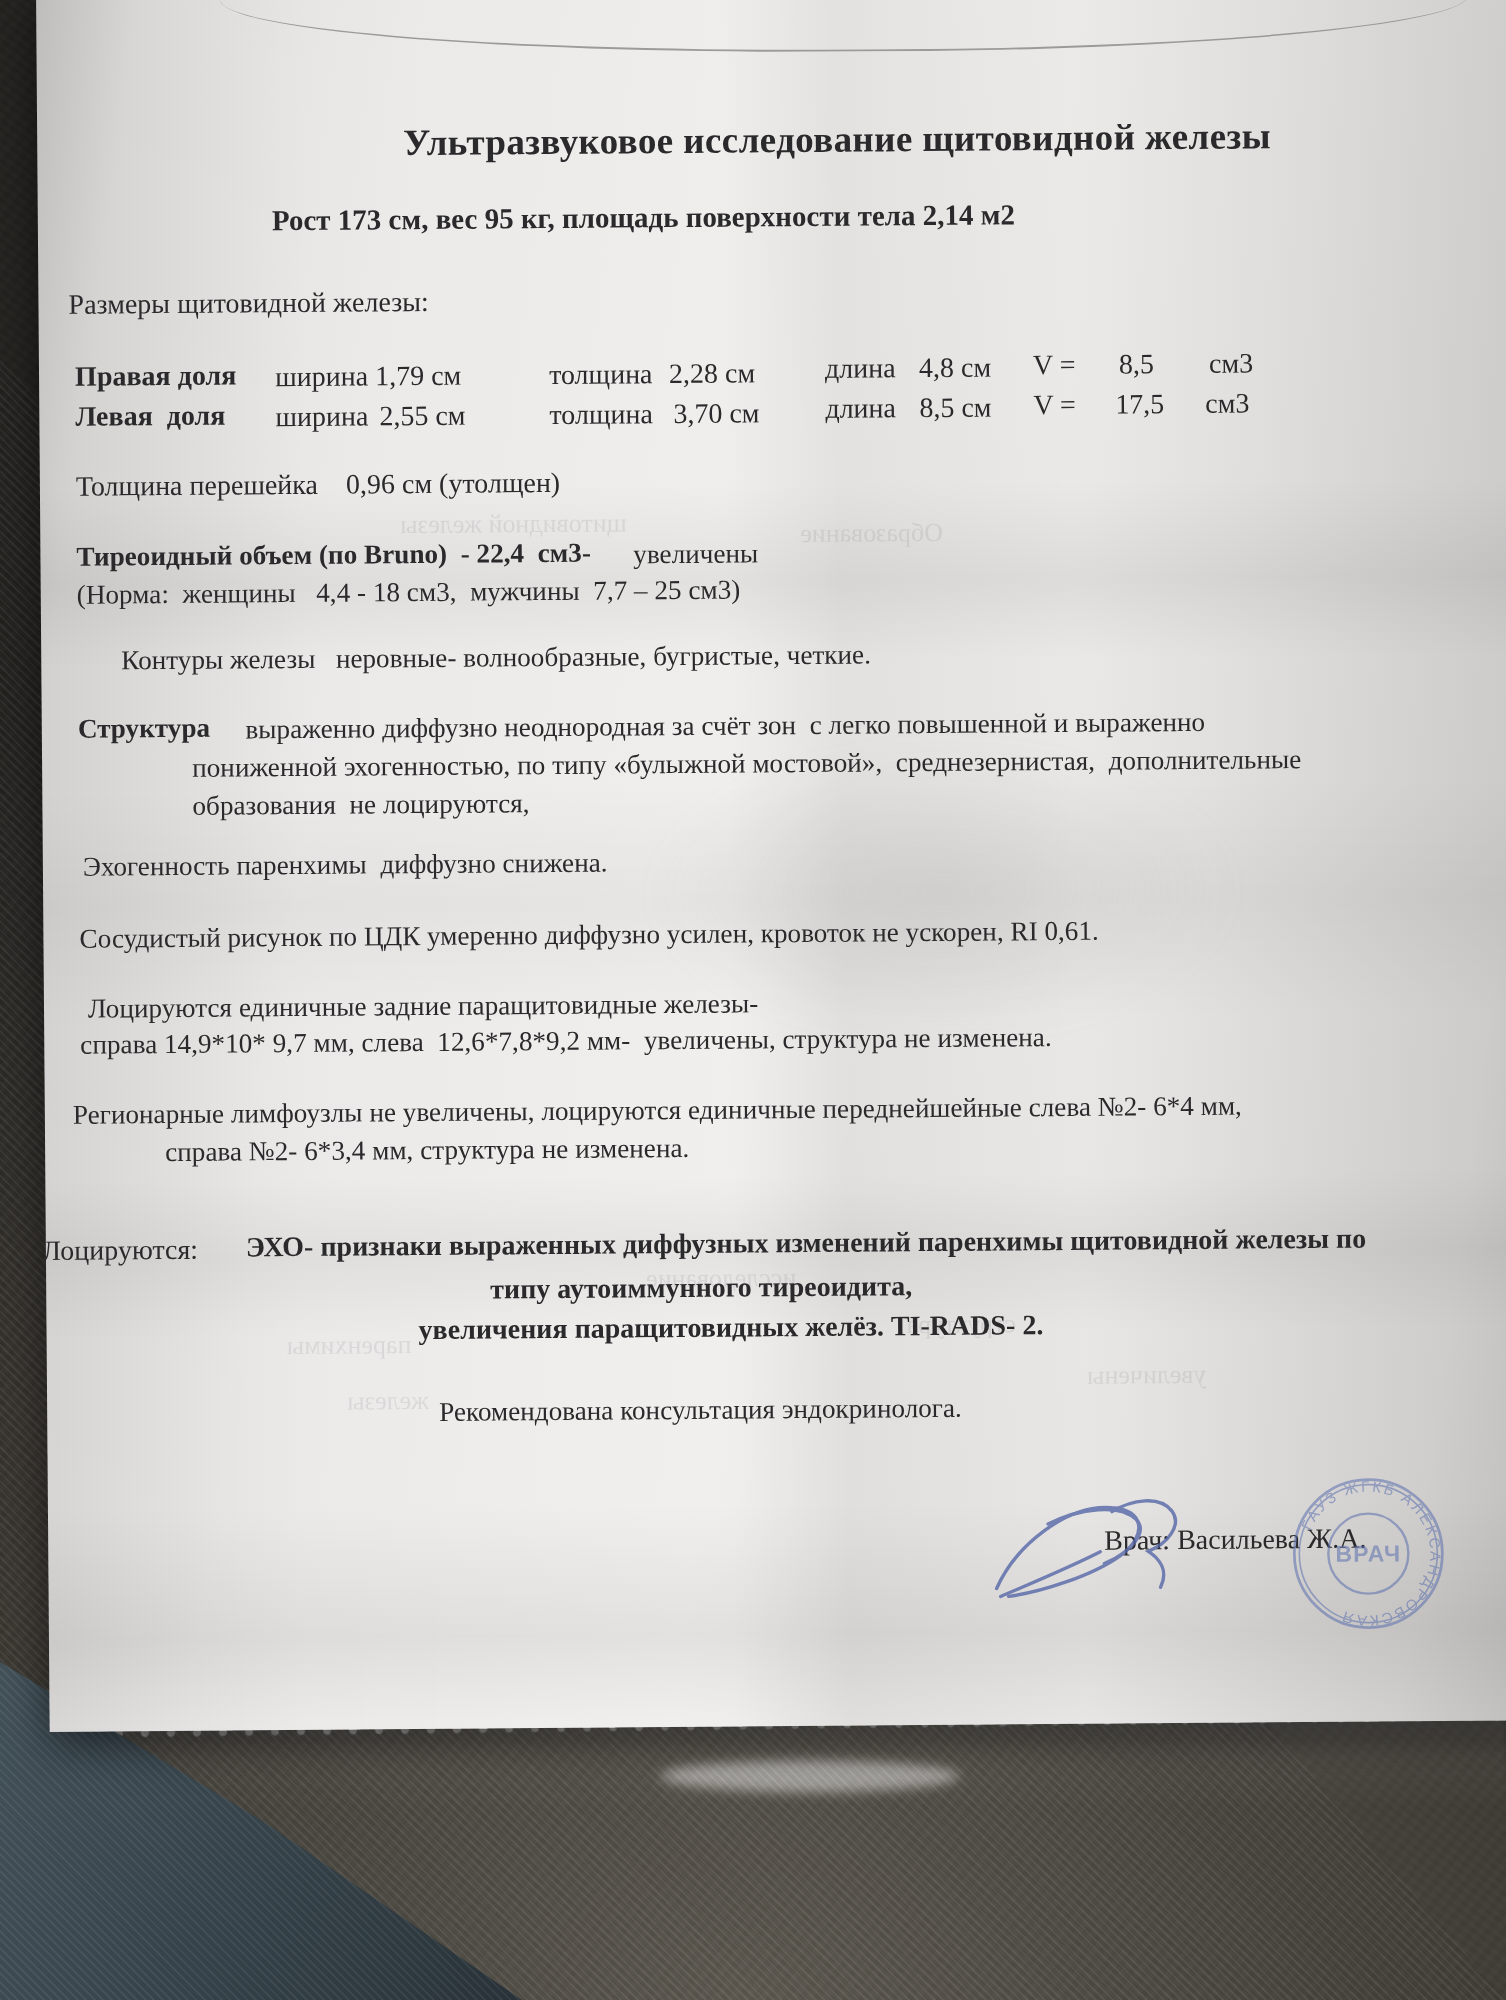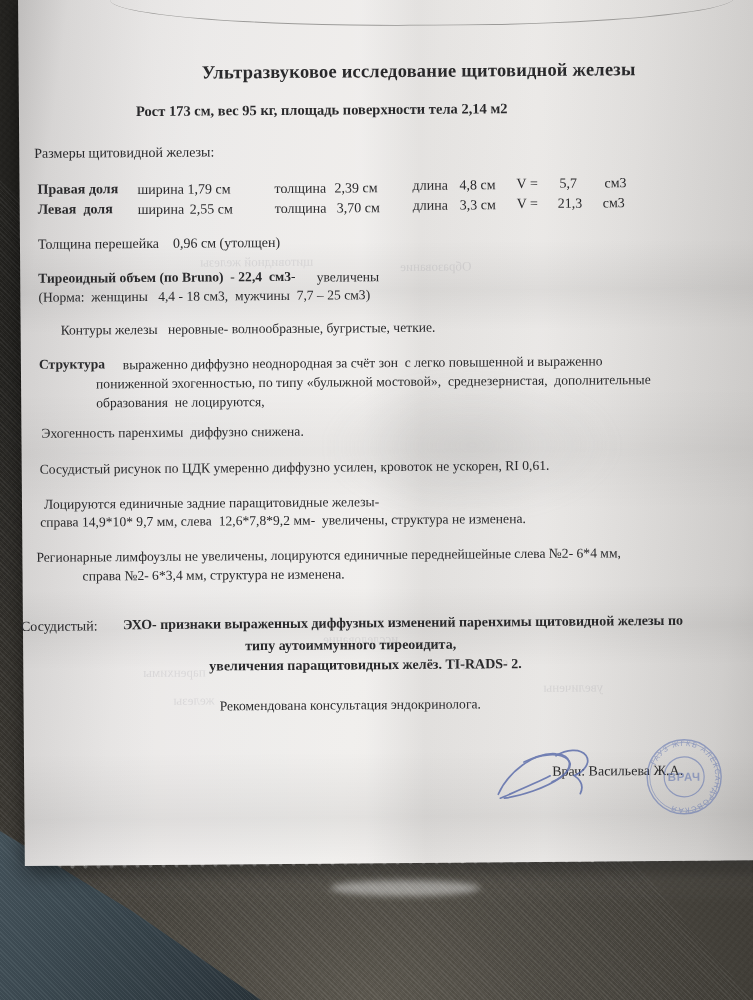--- a/index.html
+++ b/index.html
@@ -200,36 +200,36 @@
       <div class="t title" style="left:183px; top:70px;">Ультразвуковое исследование щитовидной железы</div>
 
       <div class="t subtitle" style="left:117px; top:110px;">Рост 173 см, вес 95 кг, площадь поверхности тела 2,14 м2</div>
 
       <div class="t lbl" style="left:15px; top:152px;">Размеры щитовидной железы:</div>
 
       <div class="t lblb" style="left:18px; top:188px;">Правая доля</div>
       <div class="t lbl" style="left:118px; top:189px;">ширина</div>
       <div class="t lbl" style="left:168px; top:189px;">1,79 см</div>
       <div class="t lbl" style="left:255px; top:189px;">толщина</div>
-      <div class="t lbl" style="left:315px; top:189px;">2,39 см</div>
+      <div class="t lbl" style="left:315px; top:189px;">2,28 см</div>
       <div class="t lbl" style="left:393px; top:187px;">длина</div>
       <div class="t lbl" style="left:440px; top:187px;">4,8 см</div>
       <div class="t lbl" style="left:497px; top:186px;">V =</div>
-      <div class="t lbl" style="left:540px; top:186px;">5,7</div>
+      <div class="t lbl" style="left:540px; top:186px;">8,5</div>
       <div class="t lbl" style="left:585px; top:186px;">см3</div>
 
       <div class="t lblb" style="left:18px; top:208px;text-align:right;">Левая  доля</div>
       <div class="t lbl" style="left:118px; top:209px;">ширина</div>
       <div class="t lbl" style="left:170px; top:209px;">2,55 см</div>
       <div class="t lbl" style="left:255px; top:209px;">толщина</div>
       <div class="t lbl" style="left:317px; top:209px;">3,70 см</div>
       <div class="t lbl" style="left:393px; top:207px;">длина</div>
-      <div class="t lbl" style="left:440px; top:207px;">3,3 см</div>
+      <div class="t lbl" style="left:440px; top:207px;">8,5 см</div>
       <div class="t lbl" style="left:497px; top:206px;">V =</div>
-      <div class="t lbl" style="left:538px; top:206px;">21,3</div>
+      <div class="t lbl" style="left:538px; top:206px;">17,5</div>
       <div class="t lbl" style="left:583px; top:206px;">см3</div>
 
       <div class="t lbl" style="left:18px; top:243px;">Толщина перешейка    0,96 см (утолщен)</div>
 
       <div class="t bodyb" style="left:18px; top:277px;">Тиреоидный объем (по Bruno)  - 22,4  см3-</div>
       <div class="t body" style="left:293px; top:278px;"> увеличены</div>
       <div class="t body" style="left:18px; top:296px;">(Норма:  женщины   4,4 - 18 см3,  мужчины  7,7 – 25 см3)</div>
 
       <div class="t body" style="left:40px; top:329px;">Контуры железы   неровные- волнообразные, бугристые, четкие.</div>
 
@@ -241,21 +241,21 @@
       <div class="t body" style="left:20px; top:432px;">Эхогенность паренхимы  диффузно снижена.</div>
 
       <div class="t body" style="left:18px; top:468px;">Сосудистый рисунок по ЦДК умеренно диффузно усилен, кровоток не ускорен, RI 0,61.</div>
 
       <div class="t body" style="left:22px; top:503px;">Лоцируются единичные задние паращитовидные железы-</div>
       <div class="t body" style="left:18px; top:521px;">справа 14,9*10* 9,7 мм, слева  12,6*7,8*9,2 мм-  увеличены, структура не изменена.</div>
 
       <div class="t body" style="left:14px; top:556px;">Регионарные лимфоузлы не увеличены, лоцируются единичные переднейшейные слева №2- 6*4 мм,</div>
       <div class="t body" style="left:60px; top:575px;">справа №2- 6*3,4 мм, структура не изменена.</div>
 
-      <div class="t lbl" style="left:-2px; top:625px;">Сосудистый:</div>
+      <div class="t lbl" style="left:-2px; top:625px;">Лоцируются:</div>
       <div class="t concl" style="left:100px; top:624px;">ЭХО- признаки выраженных диффузных изменений паренхимы щитовидной железы по</div>
       <div class="t concl" style="left:222px; top:646px;">типу аутоиммунного тиреоидита,</div>
       <div class="t concl" style="left:186px; top:666px;">увеличения паращитовидных желёз. TI-RADS- 2.</div>
 
       <div class="t body" style="left:196px; top:706px;">Рекомендована консультация эндокринолога.</div>
 
       <div class="t lbl" style="left:528px; top:774px;">Врач: Васильева Ж.А.</div>
 
       <svg class="sig" viewBox="0 0 130 70">
         <g fill="none" stroke="#5567a8" stroke-width="1.7" stroke-linecap="round" opacity=".8">

